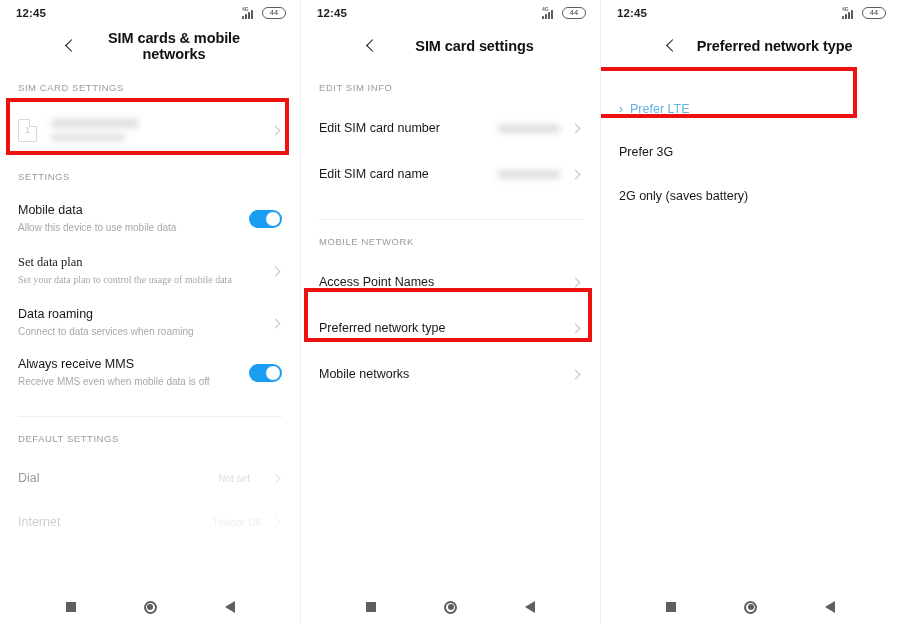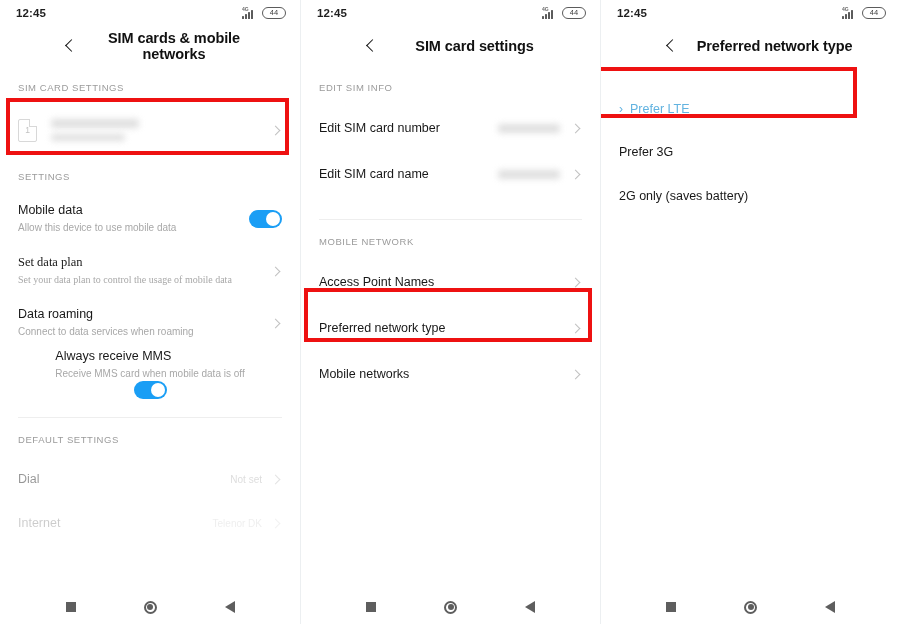--- a/index.html
+++ b/index.html
@@ -117,21 +117,21 @@
   .blur {
     display: inline-block; border-radius: 3px;
     background: #d9d9d9; filter: blur(3.2px); opacity: .85;
   }
   .blur-stack { display: flex; flex-direction: column; gap: 6px; }
   .blur-a { width: 88px; height: 9px; }
   .blur-b { width: 74px; height: 7px; }
   .blur-val { width: 62px; height: 9px; margin-right: 10px; }
 
   
-  .fade-1 { opacity: .45; }
+  .fade-1 { opacity: .45; gap: 12px; }
   .fade-2 { opacity: .22; }
 
   
   .hl {
     position: absolute;
     border: 4px solid #ee1111;
     pointer-events: none;
     z-index: 5;
   }
 
@@ -234,24 +234,24 @@
     </div>
 
     <div class="row" style="min-height:50px;">
       <div class="row-text">
         <div class="row-title">Data roaming</div>
         <div class="row-sub">Connect to data services when roaming</div>
       </div>
       <div class="chev"></div>
     </div>
 
-    <div class="row" style="min-height:50px;flex-direction:column;">
+    <div class="row" style="min-height:50px;">
       <div class="row-text">
         <div class="row-title">Always receive MMS</div>
-        <div class="row-sub">Receive MMS card when mobile data is off</div>
+        <div class="row-sub">Receive MMS even when mobile data is off</div>
       </div>
       <div class="toggle">
           <div class="knob"></div>
         </div>
     </div>
 
     <div class="divider" style="margin-top:18px;"></div>
 
     <div class="section-label">DEFAULT SETTINGS</div>
 

